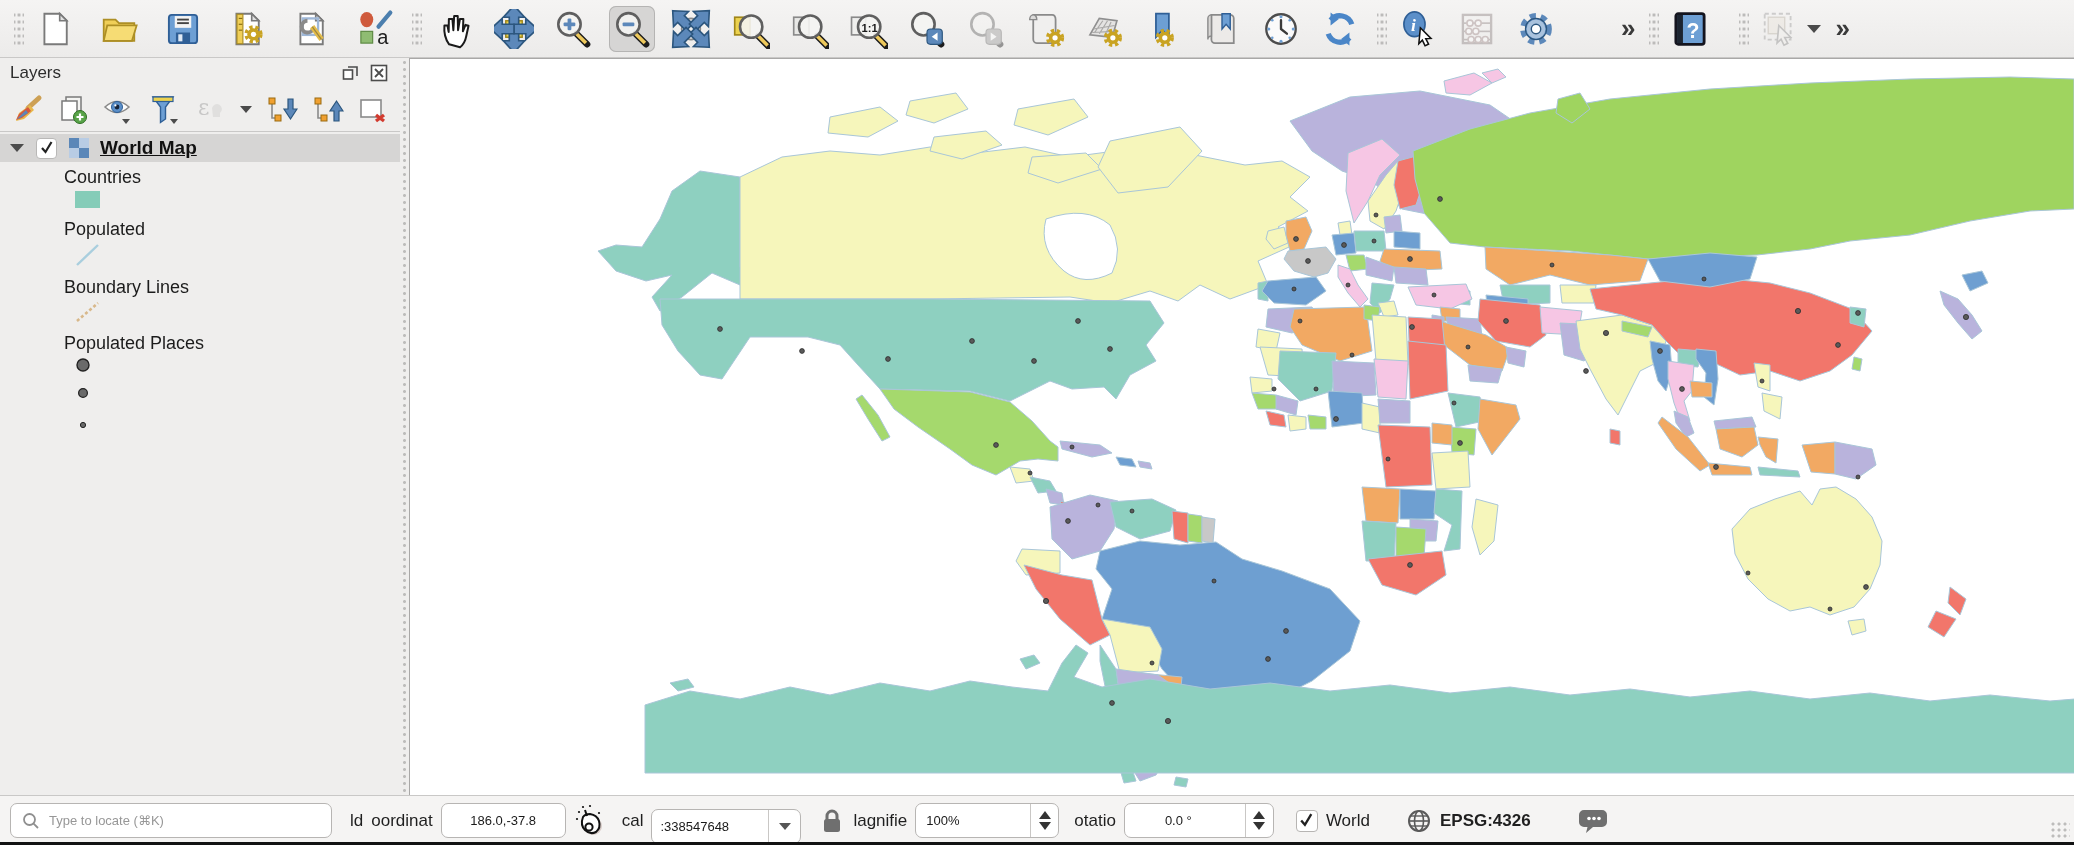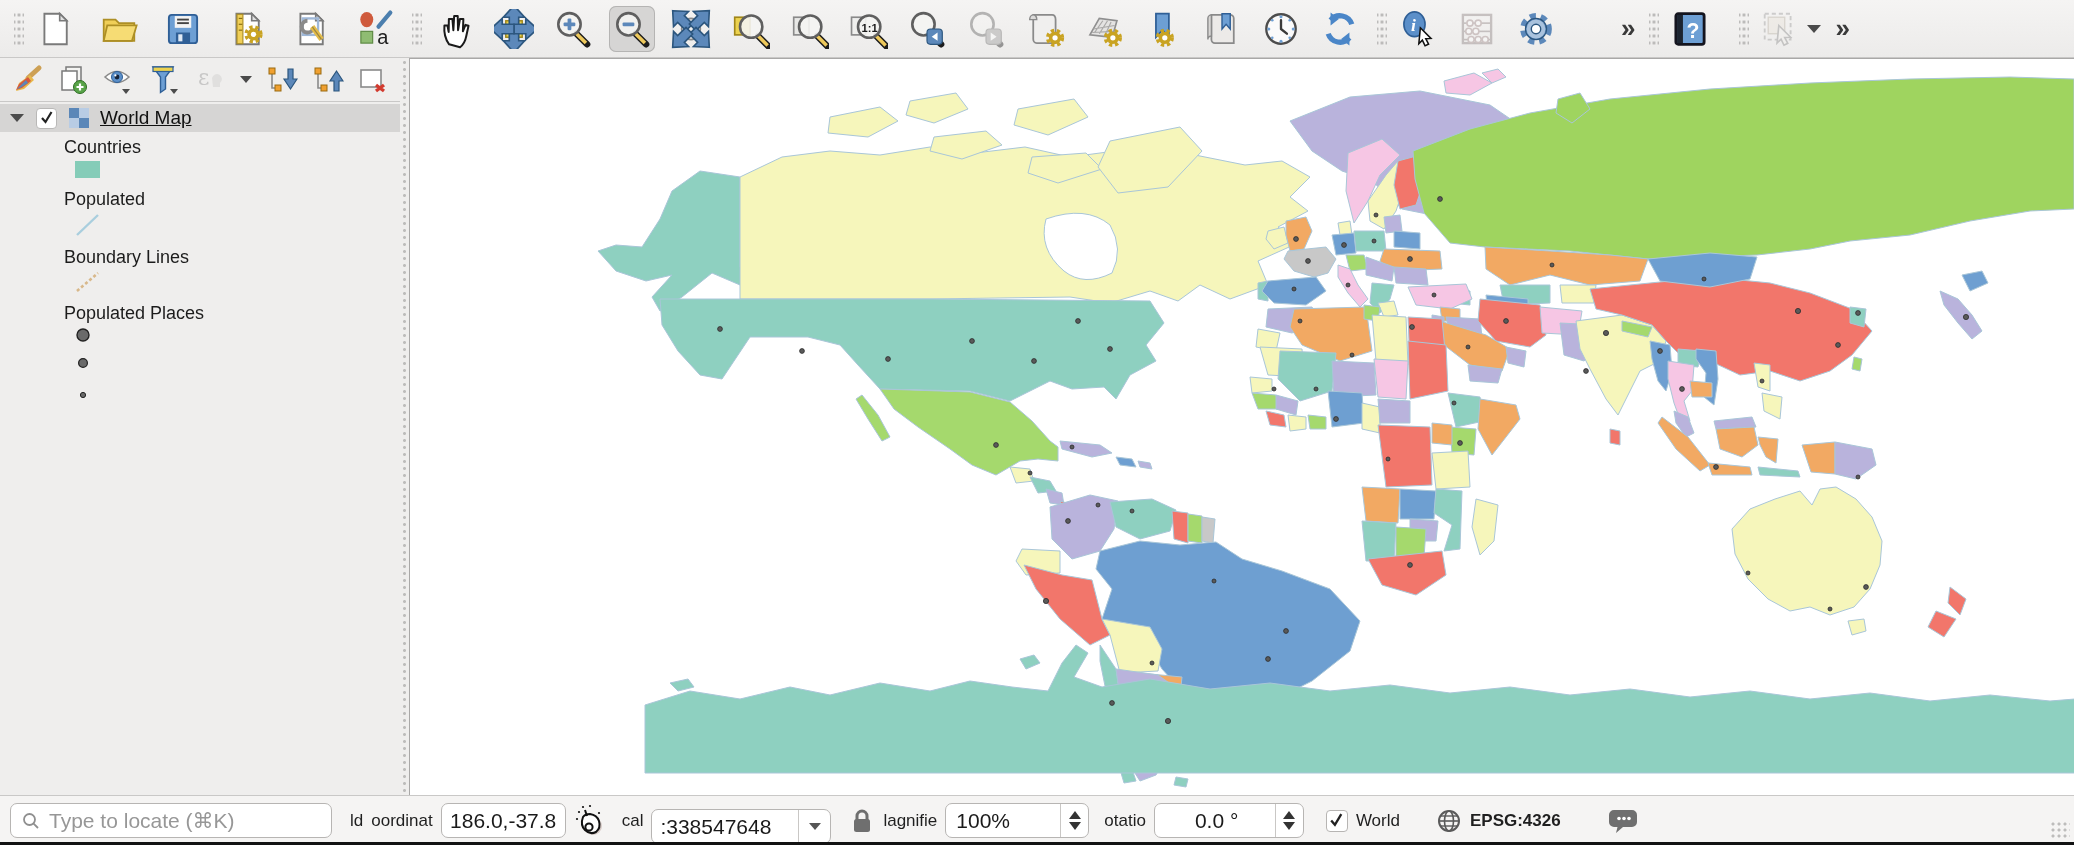--- a/index.html
+++ b/index.html
@@ -36,21 +36,21 @@
     border-bottom:1px solid #c9c8c7; }
   .pbtn { width:38px; height:36px; display:flex; align-items:center; justify-content:center; }
   .pbtn svg { width:34px; height:34px; }
   .pbtn.dis { opacity:.45; }
   .tree { flex:1; padding-top:2px; position:relative; }
   .tree-row-group { height:28px; background:#d6d5d4; display:flex; align-items:center; padding-left:10px; }
   .tw-caret { width:0; height:0; border-left:7px solid transparent; border-right:7px solid transparent;
     border-top:8px solid #4c4c4c; margin-right:12px; }
   .tw-check { width:21px; height:21px; background:#fff; border:1.5px solid #b9b8b7; border-radius:4px;
     margin-right:10px; display:flex; align-items:center; justify-content:center; }
-  .group-name { font-size:19px; font-weight:normal; text-decoration:underline; color:#111; margin-left:9px; }
+  .group-name { font-size:19px; font-weight:bold; text-decoration:underline; color:#111; margin-left:9px; }
   .layer-label { font-size:18px; color:#1c1c1c; margin:5px 0 2px 64px; }
   .swatch { margin-left:74px; }
 
   
   .splitter { width:9px; flex:0 0 9px; background:#efeeed;
     background-image:radial-gradient(circle,#bdbcbb 1.2px,transparent 1.7px);
     background-size:5px 7px; background-position:center; background-repeat:repeat-y; }
 
   
   .canvas { flex:1 1 auto; background:#fff; border-left:1px solid #a9a8a7; border-top:1px solid #a9a8a7;
@@ -58,24 +58,24 @@
   .canvas svg.map { position:absolute; left:0; top:0; }
   .cty { stroke:#a9c6d8; stroke-width:1; stroke-linejoin:round; }
   .pp { fill:#5a5a5a; stroke:#2b2b2b; stroke-width:.8; }
 
   
   .statusbar { height:50px; flex:0 0 50px; background:#f5f4f3; border-top:1px solid #c9c8c7;
     display:flex; align-items:center; padding:0 10px; gap:8px; position:relative; }
   .statusbar::after { content:""; position:absolute; left:0; right:0; bottom:0; height:3px; background:#121212; }
   .sb-label { font-size:17px; color:#1f1f1f; white-space:nowrap; }
   .field { background:#fff; border:1.5px solid #b7b5b3; border-radius:7px; height:35px;
-    display:flex; align-items:center; font-size:21px; color:#1a1a1a; }
+    display:flex; align-items:center; font-size:13px; color:#1a1a1a; }
   .locator { width:322px; padding:0 10px; color:#979797; gap:8px; }
   .coord { width:125px; justify-content:center; }
-  .combo { width:180px; padding-left:8px; position:relative;margin-top:12px; }
+  .combo { width:150px; padding-left:8px; position:relative;margin-top:12px; }
   .combo .dd { margin-left:auto; width:32px; height:100%; border-left:1.5px solid #c9c7c5;
     display:flex; align-items:center; justify-content:center; }
   .dd .caret-down { border-left-width:6px; border-right-width:6px; border-top-width:7px; border-top-color:#555; }
   .spin { padding-left:10px; position:relative; }
   .spin .steppers { margin-left:auto; width:28px; height:100%; border-left:1.5px solid #c9c7c5;
     display:flex; flex-direction:column; align-items:center; justify-content:center; gap:3px; }
   .st-up { width:0;height:0;border-left:6px solid transparent;border-right:6px solid transparent;border-bottom:8px solid #333; }
   .st-dn { width:0;height:0;border-left:6px solid transparent;border-right:6px solid transparent;border-top:8px solid #333; }
   .spin100 { width:144px; } .spinrot { width:150px;padding-left:40px; }
   .sb-check { width:22px; height:22px; background:#fff; border:1.5px solid #b7b5b3; border-radius:4px;
@@ -374,20 +374,36 @@
     </div>
     <div class="caretbtn">
       <div class="caret-down"></div>
     </div>
     <div class="ovf" style="margin-left:6px">»</div>
   </div>
 
   <div class="main">
 
     <div class="panel">
+      <div class="panel-titlebar">
+        <span class="panel-title">Layers</span>
+        <span class="spacer"></span>
+        <span class="pt-btn">
+          <svg width="20" height="20" viewBox="0 0 20 20">
+            <rect x="2.5" y="7" width="9" height="9" fill="#fff" stroke="#4c4c4c" stroke-width="1.6"></rect>
+            <path d="M7,4 h9 v9" fill="none" stroke="#4c4c4c" stroke-width="1.6"></path>
+          </svg>
+        </span>
+        <span class="pt-btn">
+          <svg width="20" height="20" viewBox="0 0 20 20">
+            <rect x="2.5" y="2.5" width="15" height="15" fill="#fff" stroke="#4c4c4c" stroke-width="1.6"></rect>
+            <path d="M6,6 L14,14 M14,6 L6,14" stroke="#4c4c4c" stroke-width="1.8"></path>
+          </svg>
+        </span>
+      </div>
 
       <div class="panel-toolbar">
         <div class="pbtn">
           <svg viewBox="0 0 34 34">
             <line x1="29" y1="5" x2="18" y2="15" stroke="#cda054" stroke-width="5" stroke-linecap="round"></line>
             <polygon points="20,12 24,17 14,26 6,28 9,20" fill="#e8b84b"></polygon>
             <polygon points="18,14 21,18 12,25 6,27 9,21" fill="#d6583e"></polygon>
             <polygon points="16,17 18,20 10,25 7,26" fill="#5b87b8"></polygon>
           </svg>
         </div>

